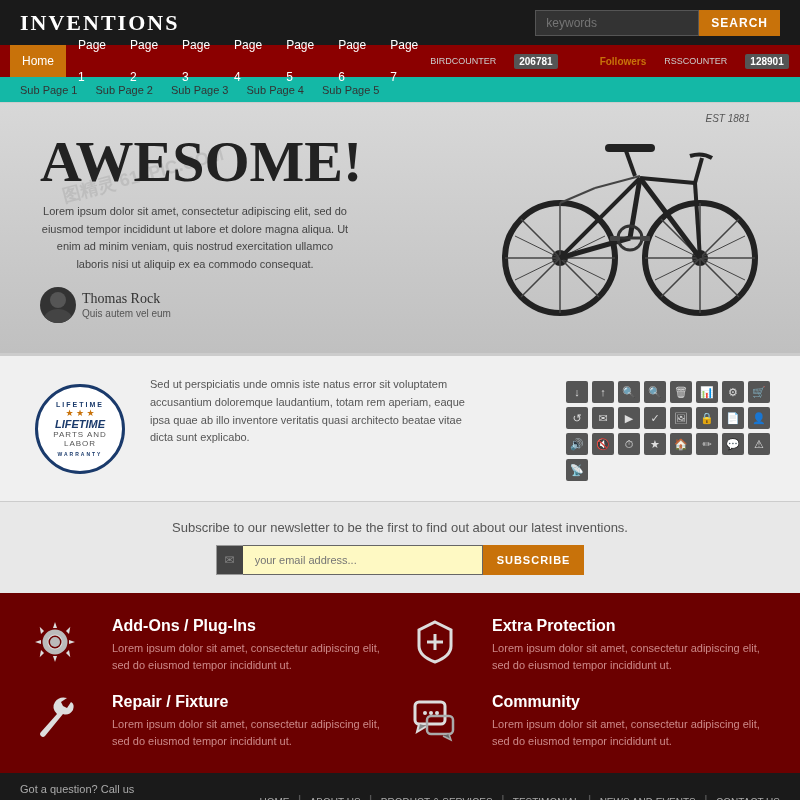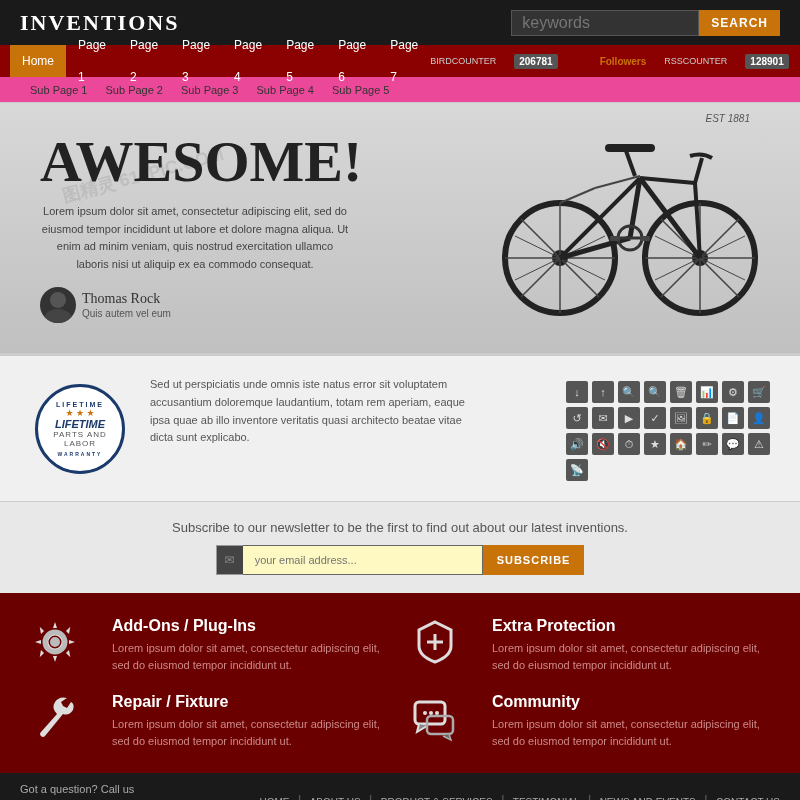--- a/index.html
+++ b/index.html
@@ -2,35 +2,35 @@
 <html><head>
   <meta charset="utf-8">
   <style>
     * { margin: 0; padding: 0; box-sizing: border-box; }
     body { width: 800px; height: 800px; overflow: hidden; font-family: Arial, sans-serif; background: #fff; }
 
     
     .header { background: #1a1a1a; display: flex; align-items: center; justify-content: space-between; padding: 8px 20px; height: 45px; }
     .logo { color: #fff; font-size: 22px; font-weight: bold; letter-spacing: 2px; font-family: Liberation Serif, serif; }
     .search-bar { display: flex; align-items: center; gap: 0; }
-    .search-bar input { background: #333; border: 1px solid #555; color: #aaa; padding: 4px 10px; font-size: 16px; width: 188px; height: 26px; outline: none; }
+    .search-bar input { background: #333; border: 1px solid #555; color: #aaa; padding: 4px 10px; font-size: 12px; width: 164px; height: 26px; outline: none; }
     .search-bar button { background: #c8720a; color: #fff; border: none; padding: 4px 12px; font-size: 12px; font-weight: bold; height: 26px; cursor: pointer; letter-spacing: 1px; }
 
     
     .main-nav { background: #8b0000; display: flex; align-items: center; height: 32px; padding: 0 10px; }
     .main-nav .nav-links { display: flex; align-items: center; }
     .main-nav a { color: #fff; text-decoration: none; font-size: 12px; padding: 0 12px; line-height: 32px; }
     .main-nav a.active { background: #c8720a; color: #fff; }
     .nav-counters { margin-left: auto; display: flex; gap: 18px; align-items: center; }
     .counter-label { color: #ccc; font-size: 9px; }
     .counter-val { background: #555; color: #fff; padding: 2px 5px; font-size: 10px; font-weight: bold; border-radius: 2px; }
     .counter-followers { color: #c8720a; font-size: 10px; font-weight: bold; margin-left: 24px; }
 
     
-    .sub-nav { background: #ec4899; display: flex; padding: 0 30px; height: 26px; align-items: center; border-bottom: 1px solid #ccc; }
+    .sub-nav { background: #14b8a6; display: flex; padding: 0 20px; height: 26px; align-items: center; border-bottom: 1px solid #ccc; }
     .sub-nav a { color: #333; text-decoration: none; font-size: 11px; margin-right: 18px; }
 
     
     .hero { background: linear-gradient(180deg, #d8d8d8 0%, #c0c0c0 100%); padding: 30px 40px; position: relative; overflow: hidden; display: flex; align-items: center; min-height: 240px; }
     .hero-text { flex: 1; z-index: 2; }
     .hero h1 { font-size: 58px; font-weight: 900; color: #222; line-height: 1; margin-bottom: 12px; font-family: Georgia, serif; }
     .hero p { font-size: 11px; color: #444; max-width: 310px; line-height: 1.6; margin-bottom: 14px; text-align: center; }
     .hero-author { display: flex; align-items: center; gap: 6px; margin-top: 6px; }
     .avatar { width: 36px; height: 36px; background: #333; border-radius: 50%; display: flex; align-items: flex-end; justify-content: center; overflow: hidden; }
     .author-sig { font-size: 14px; font-family: 'Brush Script MT', cursive; color: #333; line-height: 1; }

